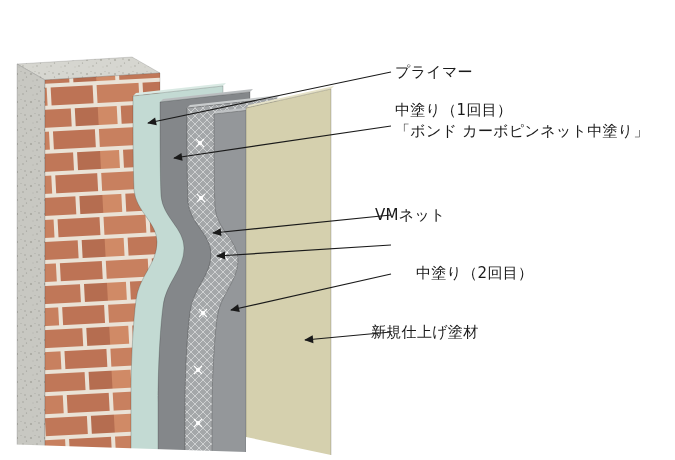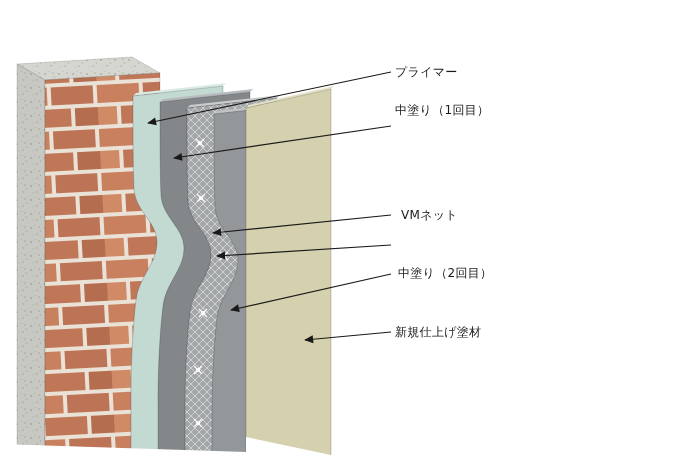--- a/index.html
+++ b/index.html
@@ -2,21 +2,21 @@
 <html><head>
 <meta charset="utf-8">
 <style>
   html,body{margin:0;padding:0;background:#fff;}
   .stage{
     position:relative;width:675px;height:460px;background:#ffffff;
     font-family:"DejaVu Sans","Liberation Sans",sans-serif;overflow:hidden;
   }
   .stage svg{position:absolute;left:0;top:0;}
   .label{
-    position:absolute;color:#1a1a1a;font-size:12px;line-height:21px;
+    position:absolute;color:#1a1a1a;font-size:15px;line-height:21px;
     white-space:nowrap;letter-spacing:.3px;
   }
 </style>
 </head>
 <body>
 
 <div class="stage">
 
   <svg width="675" height="460" viewBox="0 0 675 460">
     <defs>
@@ -122,28 +122,29 @@
       <path d="M391,332 L305,340" marker-end="url(#arr)"></path>
     </g>
   </svg>
 
   <div class="label" style="left:395px;top:62px">
     <div>プライマー</div>
   </div>
 
   <div class="label" style="left:395px;top:100px">
     <div>中塗り（1回目）</div>
+    <div>「ボンド カーボピンネット中塗り」</div>
   </div>
 
-  <div class="label" style="left:401px;top:205px">
+  <div class="label" style="left:375px;top:205px">
     <div>VMネット</div>
   </div>
 
 
-  <div class="label" style="left:398px;top:263px">
+  <div class="label" style="left:416px;top:263px">
     <div>中塗り（2回目）</div>
   </div>
 
-  <div class="label" style="left:395px;top:322px">
+  <div class="label" style="left:371px;top:322px">
     <div>新規仕上げ塗材</div>
   </div>
 
 </div>
 
 </body></html>

